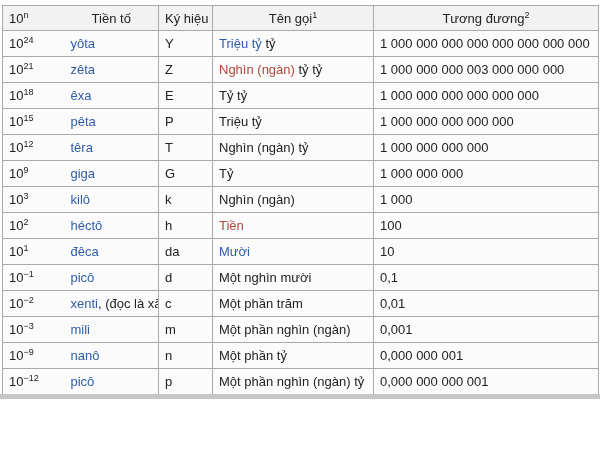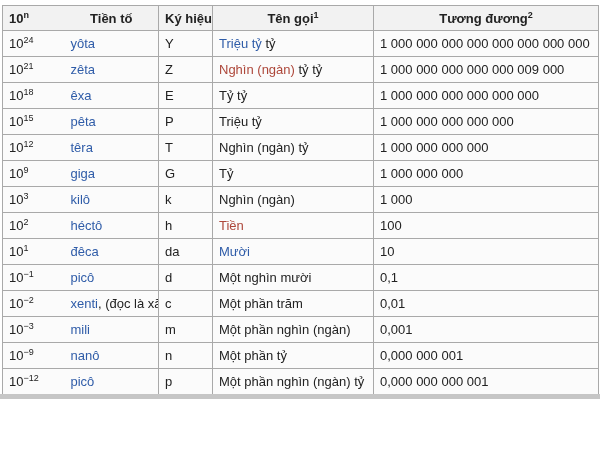--- a/index.html
+++ b/index.html
@@ -15,21 +15,21 @@
   table.prefix-table{
     border-collapse:collapse;table-layout:fixed;width:596px;
     font-size:13px;
   }
   col.c-exp{width:62px;} col.c-prefix{width:94px;} col.c-symbol{width:54px;}
   col.c-name{width:161px;} col.c-value{width:225px;}
   th,td{
     border:1px solid var(--border);box-sizing:border-box;
     padding:2px 6px;vertical-align:middle;overflow:hidden;white-space:nowrap;
   }
-  th{height:25px;background:var(--headerbg);font-weight:bold;text-align:center;}
+  th{height:25px;background:var(--headerbg);font-weight:normal;text-align:center;}
   td{height:26px;background:var(--cellbg);text-align:left;}
   th.h-exp{text-align:left;}
   th.h-exp,td.cell-exp{border-right:hidden;}
   th.h-prefix,td.cell-prefix{border-left:hidden;}
   sup{font-size:9px;line-height:0;}
   .seg-link{color:var(--link);}
   .seg-red{color:var(--redlink);}
   .seg-plain{color:var(--text);}
   .bottom-bar{width:600px;height:5px;background:var(--bottombar);margin-top:-1px;}
 </style>
@@ -60,21 +60,21 @@
           <td class="cell-prefix"><span class="seg-link">yôta</span></td>
           <td class="cell-symbol">Y</td>
           <td class="cell-name"><span class="seg-link">Triệu tỷ</span><span class="seg-plain"> tỷ</span></td>
           <td class="cell-value">1 000 000 000 000 000 000 000 000</td>
         </tr>
         <tr>
           <td class="cell-exp"><span>10</span><sup>21</sup></td>
           <td class="cell-prefix"><span class="seg-link">zêta</span></td>
           <td class="cell-symbol">Z</td>
           <td class="cell-name"><span class="seg-red">Nghìn (ngàn)</span><span class="seg-plain"> tỷ tỷ</span></td>
-          <td class="cell-value">1 000 000 000 000 000 009 000</td>
+          <td class="cell-value">1 000 000 000 003 000 000 000</td>
         </tr>
         <tr>
           <td class="cell-exp"><span>10</span><sup>18</sup></td>
           <td class="cell-prefix"><span class="seg-link">êxa</span></td>
           <td class="cell-symbol">E</td>
           <td class="cell-name"><span class="seg-plain">Tỷ tỷ</span></td>
           <td class="cell-value">1 000 000 000 000 000 000</td>
         </tr>
         <tr>
           <td class="cell-exp"><span>10</span><sup>15</sup></td>

